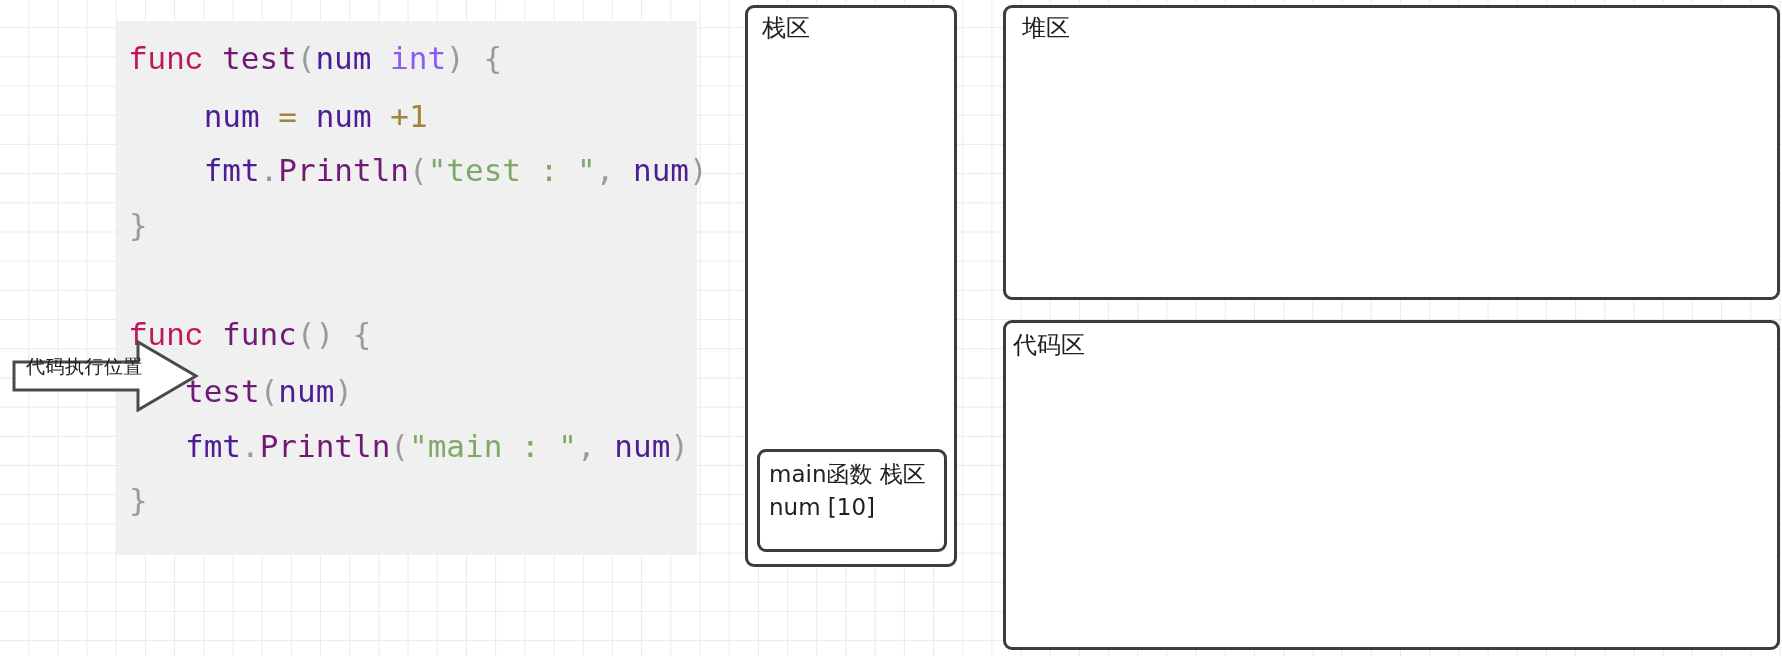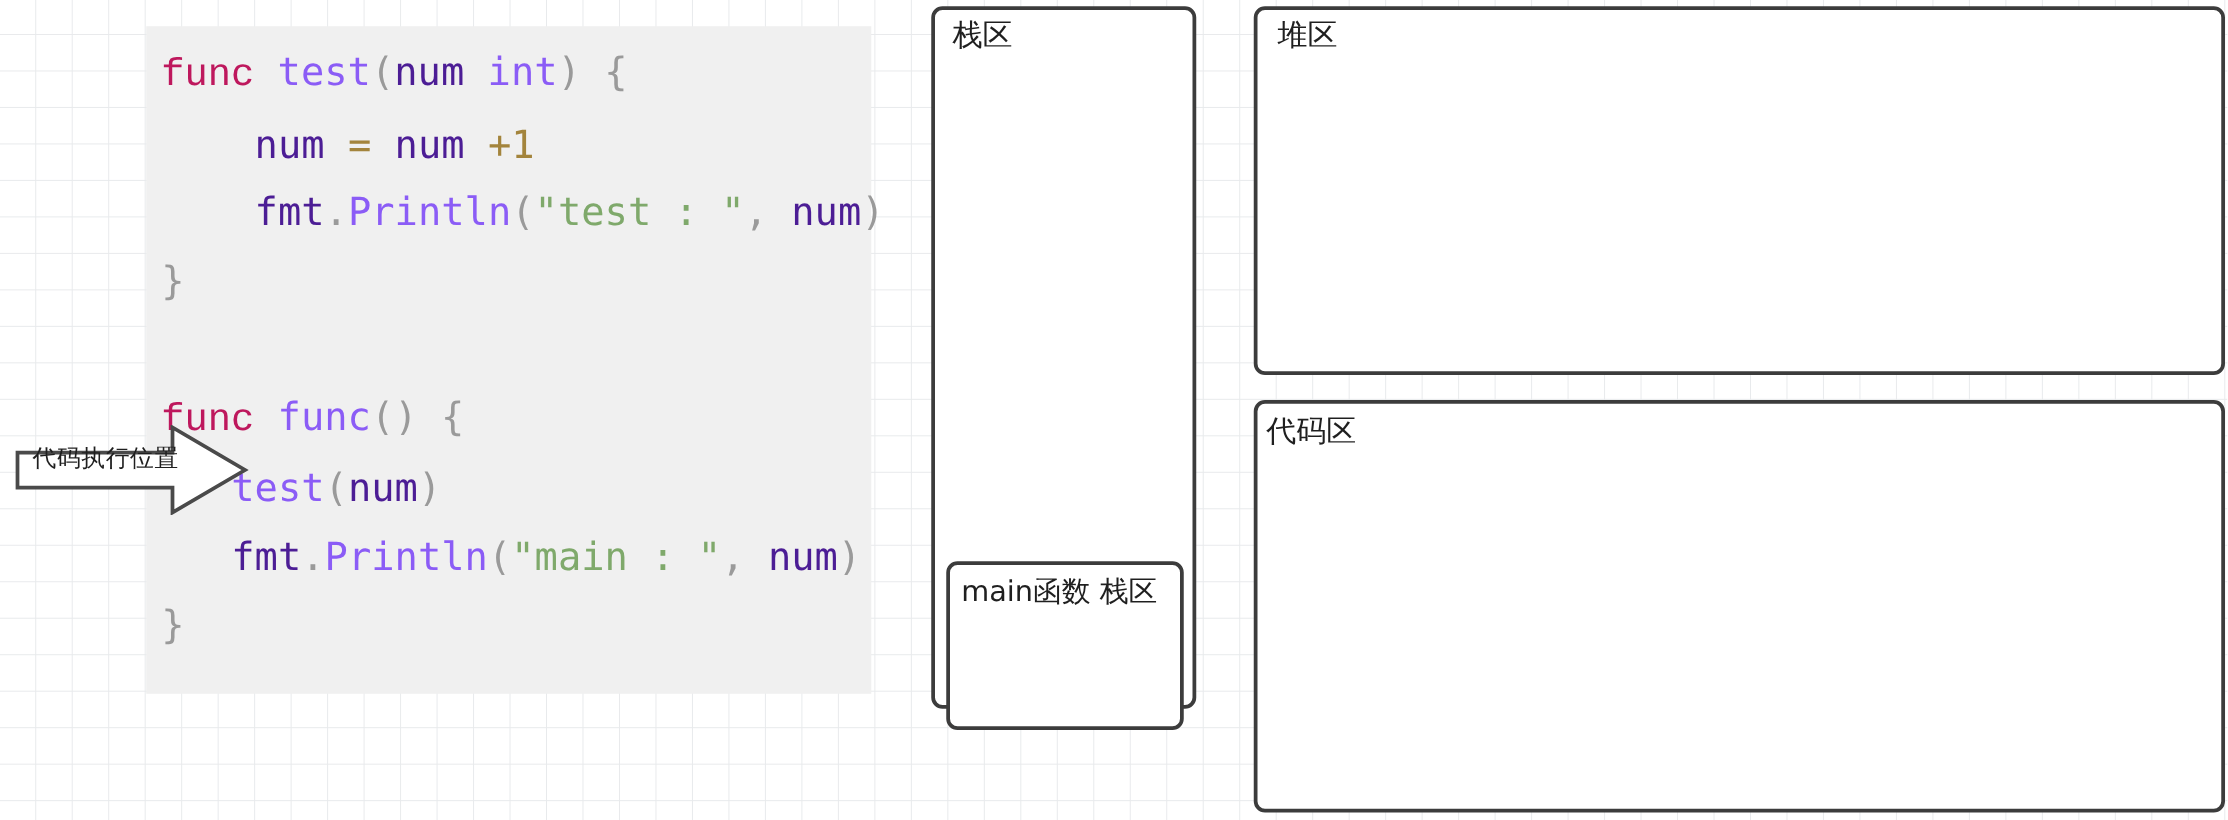--- a/index.html
+++ b/index.html
@@ -34,21 +34,21 @@
   }
   .code-line {
     font-family: "DejaVu Sans Mono", "Liberation Mono", monospace;
     font-size: 31px;
     line-height: 54.5px;
     white-space: pre;
     color: #2b2b2b;
     padding-left: 12px;
   }
   .tok-kw    { color: #be185d; font-family: Liberation Mono, monospace; }
-  .tok-fn    { color: #8b5cf6; }
+  .tok-fn    { color: #701a75; }
   .tok-punc  { color: #9a9a9a; }
   .tok-type  { color: #8b5cf6; }
   .tok-str   { color: #7fa96b; }
   .tok-num   { color: #a3843c; }
   .tok-op    { color: #a3843c; }
   .tok-id    { color: #4c1d95; }
   .tok-plain { color: #2b2b2b; }
 
   
   #exec-arrow {
@@ -94,21 +94,21 @@
 
   #code-area-box   { left: 1003px; top: 320px; width: 777px; height: 330px; }
   #code-area-title { left: 996px; top: 329px; margin-left: 17px; }
 
   
   #main-frame {
     position: absolute;
     left: 757px;
     top: 449px;
     width: 190px;
-    height: 135px;
+    height: 103px;
     background: #ffffff;
     border: 3px solid #3c3c3c;
     border-radius: 9px;
     box-sizing: border-box;
     padding: 6px 0 0 9px;
   }
   .frame-line {
     font-size: 23px;
     line-height: 33px;
     color: #1f1f1f;
@@ -140,20 +140,21 @@
       <polygon points="4,22 128,22 128,2 186,36 128,70 128,50 4,50" fill="#ffffff" stroke="#4a4a4a" stroke-width="3" stroke-linejoin="miter"></polygon>
     </svg>
   </div>
   <div id="exec-arrow-label">代码执行位置</div>
 
   <div class="mem-box" id="stack-box"></div>
   <div class="mem-title" id="stack-title">栈区</div>
 
   <div id="main-frame">
     <div class="frame-line">main函数 栈区</div>
+    <div class="frame-line">num [10]</div>
   </div>
 
   <div class="mem-box" id="heap-box"></div>
   <div class="mem-title" id="heap-title">堆区</div>
 
   <div class="mem-box" id="code-area-box"></div>
   <div class="mem-title" id="code-area-title">代码区</div>
 
 </div>
 

